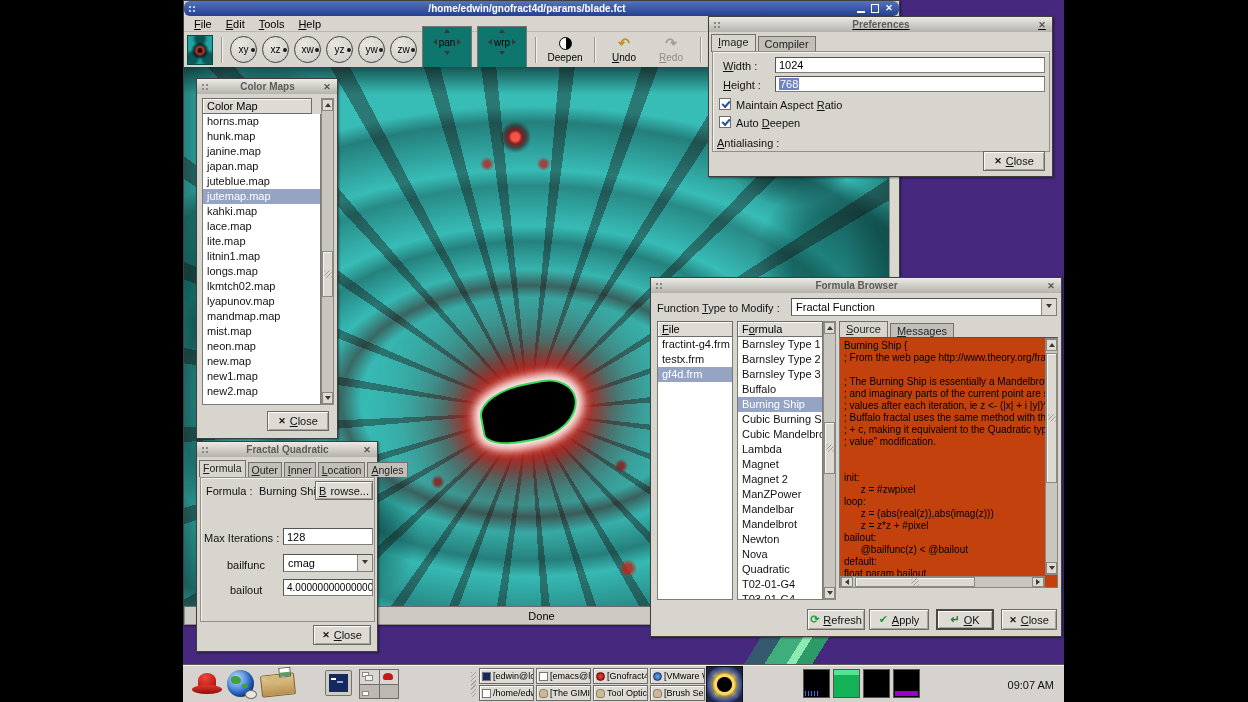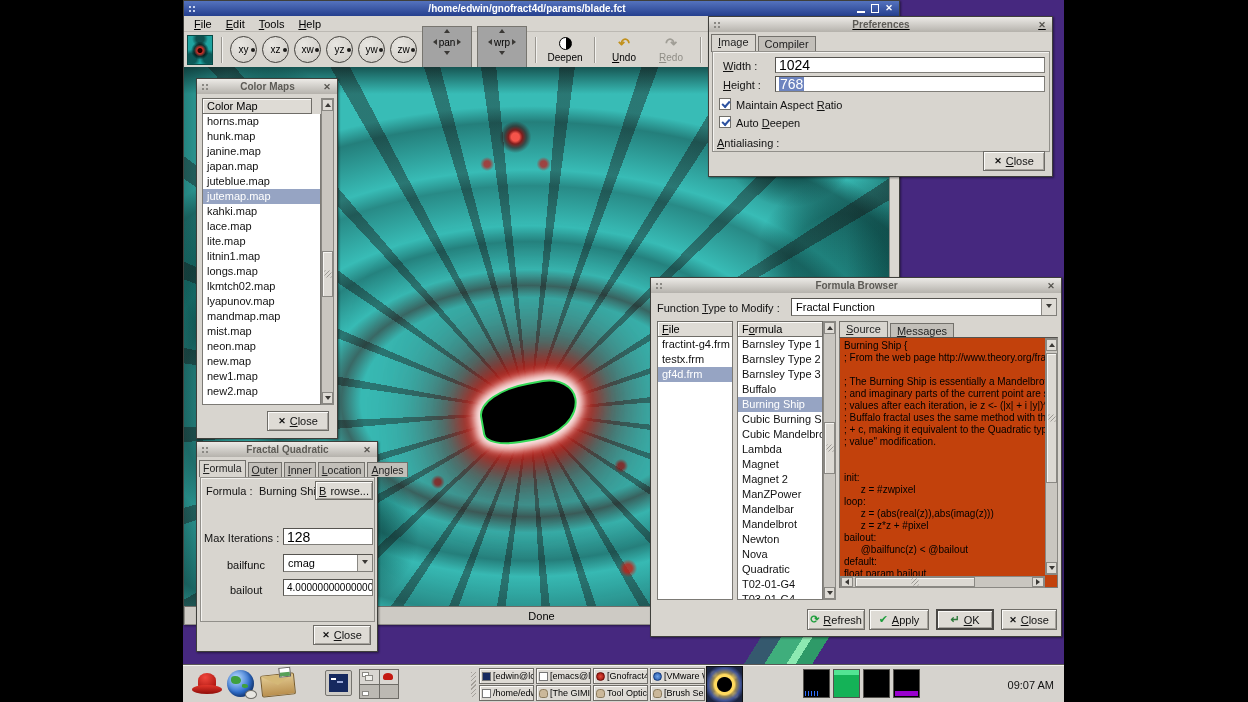--- a/index.html
+++ b/index.html
@@ -4,31 +4,31 @@
 <style>
   html,body{margin:0;padding:0;background:#000;}
   *{box-sizing:border-box;font-family:"Liberation Sans",sans-serif;}
   #stage{position:relative;width:1248px;height:702px;background:#000;overflow:hidden;}
   #desktop{position:absolute;left:183px;top:0;width:881px;height:702px;background:#46287f;overflow:hidden;}
 
   
   .win{position:absolute;background:#d8d5cf;border:1px solid #3f3f3b;box-shadow:1px 1px 2px rgba(0,0,0,.45);}
   .tbar{height:15px;display:flex;align-items:center;padding:0 4px;font-size:10px;font-weight:bold;}
   .tbar.inact{background:linear-gradient(#eceae6,#b5b2ac);color:#5d5b56;}
-  .tbar.act{background:linear-gradient(#5473be,#253f8e);color:#fff;}
+  .tbar.act{background:linear-gradient(#5473be,#253f8e);color:#fff;border-radius:6px;}
   .tbar .ttl{flex:1;text-align:center;white-space:nowrap;overflow:hidden;}
   .grip{width:9px;height:8px;background:radial-gradient(#8a8883 32%,transparent 34%) 0 0/4px 4px;margin-right:4px;flex:none;}
   .tbar.act .grip{background:radial-gradient(#c7d2ef 32%,transparent 34%) 0 0/4px 4px;}
   .xglyph{font-size:9px;font-weight:bold;color:#55534e;width:12px;text-align:center;cursor:default;}
   .capbtn{width:12px;height:11px;position:relative;margin-left:2px;}
   .capbtn .bar{position:absolute;left:2px;right:2px;bottom:1px;height:2px;background:#fff;}
   .capbtn .box{position:absolute;left:2px;top:1px;right:2px;bottom:1px;border:1px solid #fff;}
   .capbtn .x{position:absolute;inset:0;color:#fff;font-size:9px;line-height:11px;text-align:center;font-weight:bold;}
   .btn{display:inline-flex;align-items:center;justify-content:center;gap:4px;background:#dedbd5;border:1px solid #6e6c67;box-shadow:inset 1px 1px 0 #fbfaf8,inset -1px -1px 0 #a5a29c;font-size:11px;color:#111;cursor:default;}
-  .inp{background:#fff;border:1px solid #807e79;border-top-color:#565450;border-left-color:#565450;font-size:14px;padding:0 3px;display:flex;align-items:center;overflow:hidden;white-space:nowrap;}
+  .inp{background:#fff;border:1px solid #807e79;border-top-color:#565450;border-left-color:#565450;font-size:11px;padding:0 3px;display:flex;align-items:center;overflow:hidden;white-space:nowrap;}
   .hl{background:#6d84bf;color:#fff;padding:0 1px;}
   .combo{background:#fff;border:1px solid #807e79;border-top-color:#565450;border-left-color:#565450;font-size:11px;display:flex;align-items:center;overflow:hidden;}
   .combo .cv{flex:1;padding:0 4px;white-space:nowrap;}
   .combo .cbtn{width:15px;align-self:stretch;background:#dedbd5;border-left:1px solid #8a8883;display:flex;align-items:center;justify-content:center;}
   .tabs{position:absolute;display:flex;align-items:flex-end;}
   .tab{font-size:11px;padding:1px 6px 2px;background:#c2bfb9;border:1px solid #73716c;border-bottom:0;margin-right:2px;color:#222;white-space:nowrap;}
   .tab.on{background:#d8d5cf;padding-bottom:4px;}
   .frame{position:absolute;border:1px solid #918f8a;box-shadow:inset 1px 1px 0 #f4f3f0;}
   .lbl{position:absolute;font-size:11px;color:#111;white-space:nowrap;}
   .list{position:absolute;background:#fff;border:1px solid #7c7a75;border-top-color:#55534f;overflow:hidden;}
@@ -50,21 +50,21 @@
   u{text-decoration:underline;}
 
   
   #mainwin{left:0;top:0;width:717px;height:625px;}
   #menubar{position:absolute;left:0;top:15px;width:100%;height:16px;background:#d8d5cf;display:flex;align-items:center;gap:2px;padding:0 4px;border-bottom:1px solid #bcb9b3;}
   .menu-item{font-size:11px;padding:1px 6px;}
   #toolbar{position:absolute;left:0;top:31px;width:100%;height:35px;display:flex;align-items:center;gap:5px;padding:0 3px;}
   .vsep{width:1px;height:26px;background:#9a9791;box-shadow:1px 0 0 #f2f1ee;margin:0 3px;flex:none;}
   .dial{width:27px;height:27px;border:1px solid #43413d;border-radius:50%;position:relative;display:flex;align-items:center;justify-content:center;font-size:10px;flex:none;background:radial-gradient(circle at 35% 30%,#e8e6e1,#ccc9c3);}
   .dial::after{content:"";position:absolute;right:1px;top:50%;width:4px;height:4px;margin-top:-2px;border-radius:50%;background:#1c1b19;}
-  .fourway{width:50px;height:47px;border:1px solid #77756f;background:#a3a3a3;display:grid;grid-template-rows:8px 14px 8px;align-items:center;justify-items:center;flex:none;}
+  .fourway{width:50px;height:47px;border:1px solid #77756f;background:#0f766e;display:grid;grid-template-rows:8px 14px 8px;align-items:center;justify-items:center;flex:none;}
   .fourway .mid{display:flex;align-items:center;gap:2px;font-size:10px;}
   .tool{display:flex;flex-direction:column;align-items:center;justify-content:center;font-size:10px;min-width:42px;gap:1px;}
   .tool .ic{height:15px;display:flex;align-items:center;justify-content:center;}
   .half-circle{width:13px;height:13px;border-radius:50%;border:1px solid #000;background:linear-gradient(90deg,#fff 50%,#000 50%);}
   .undo-g{color:#c2911c;font-size:14px;line-height:13px;font-weight:bold;}
   .redo-g{color:#a09e96;font-size:14px;line-height:13px;font-weight:bold;}
   .tool.dis{color:#8f8d86;}
   .explore-ic{width:15px;height:15px;border:1px solid #7a0f0f;background-image:linear-gradient(45deg,#c22418 25%,transparent 25% 75%,#c22418 75%),linear-gradient(45deg,#c22418 25%,#f4f2ee 25% 75%,#c22418 75%);background-size:8px 8px;background-position:0 0,4px 4px;position:relative;}
   .explore-ic::after{content:"";position:absolute;left:3px;top:5px;width:5px;height:5px;background:#111;}
   .minifractal{width:26px;height:30px;border:1px solid #0a4a46;background:#1fa3a0;background-image:radial-gradient(circle at 50% 52%,#2a0000 0 2px,#d03028 3px,rgba(0,0,0,.65) 6px,transparent 9px),radial-gradient(circle at 50% 10%,rgba(0,0,0,.5) 0 4px,transparent 8px),radial-gradient(circle at 15% 80%,rgba(0,40,40,.6) 0 5px,transparent 9px),radial-gradient(circle at 85% 80%,rgba(0,40,40,.6) 0 5px,transparent 9px);flex:none;}

